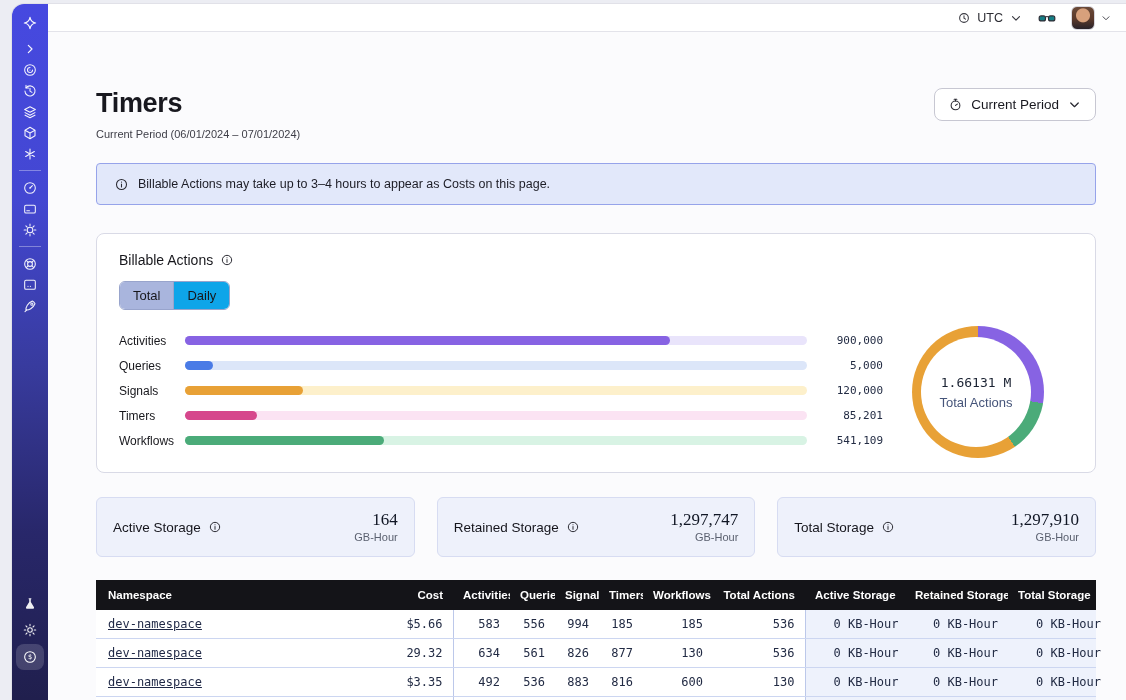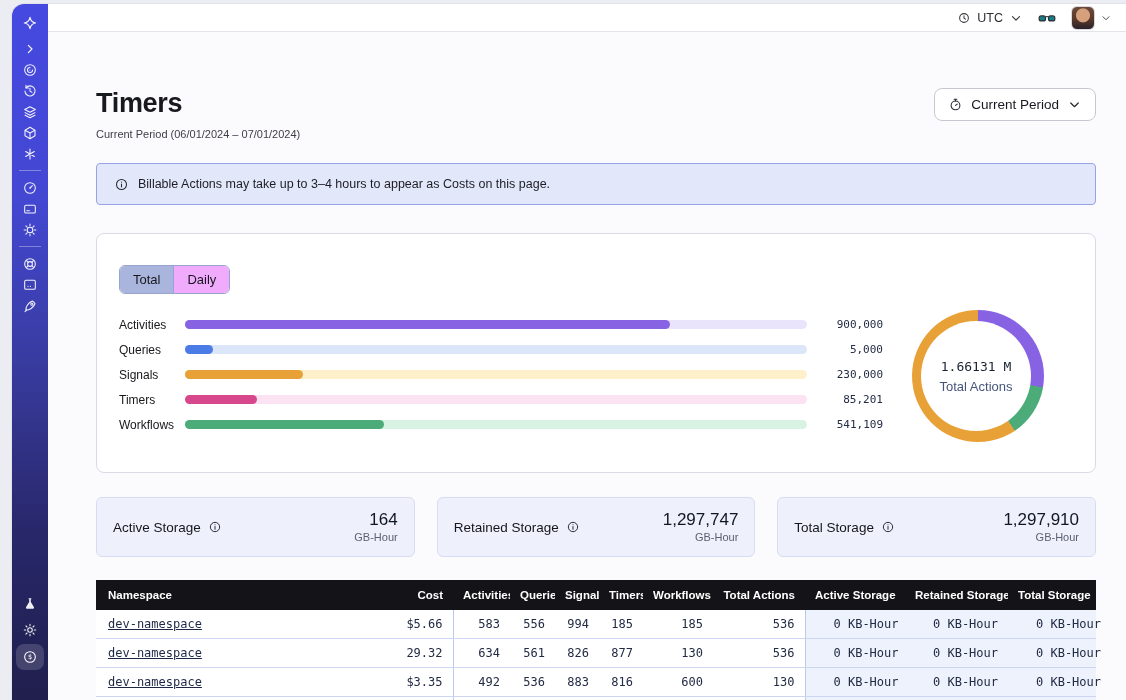--- a/index.html
+++ b/index.html
@@ -51,21 +51,21 @@
   .banner { margin-top:23px; height:42px; display:flex; align-items:center; gap:9px;
     background:#e2e8fa; border:1px solid #96a3ea; border-radius:4px; padding:0 17px;
     font-size:12.5px; color:#1d1d26; }
   .info-ic { width:15px; height:15px; color:#2b2b33; flex:none; }
 
   
   .card { margin-top:28px; background:#fff; border:1px solid #d9dae6; border-radius:8px;
     padding:18px 22px 16px 22px; height:240px; }
   .card-title { display:flex; align-items:center; gap:7px; font-size:14px; font-weight:500; color:#17171c; }
   .seg { display:inline-flex; margin-top:13px; border:1px solid #98a4cc; border-radius:6px; overflow:hidden; }
-  .seg-tab { padding:6px 13px; font-size:13px; color:#17171c; background:#f0abfc; cursor:pointer; }
+  .seg-tab { padding:6px 13px; font-size:13px; color:#17171c; background:#0ea5e9; cursor:pointer; }
   .seg-tab + .seg-tab { border-left:1px solid #98a4cc; }
   .seg-tab.active { background:#a9b5dd; }
 
   .chart-wrap { display:flex; margin-top:16px; }
   .bars { flex:1; min-width:0; padding-top:2px; }
   .bar-row { display:flex; align-items:center; height:25px; }
   .bar-label { width:66px; flex:none; font-size:12px; color:#17171c; }
   .bar-track { flex:1; height:9px; border-radius:5px; position:relative; }
   .bar-fill { position:absolute; left:0; top:0; height:9px; border-radius:5px; }
   .bar-value { width:76px; flex:none; text-align:right; font-family:"DejaVu Sans Mono", monospace;
@@ -77,21 +77,21 @@
     background:#fff; display:flex; flex-direction:column; align-items:center; justify-content:center; gap:5px; }
   .donut-total { font-family:"DejaVu Sans Mono", monospace; font-size:13px; color:#1b2333; }
   .donut-label { font-size:13px; color:#46557a; }
 
   
   .storage-row { display:flex; gap:22px; margin-top:24px; }
   .storage-card { flex:1; height:60px; background:#eef1fb; border:1px solid #d7dcf2; border-radius:6px;
     display:flex; align-items:center; justify-content:space-between; padding:0 16px; }
   .storage-label { display:flex; align-items:center; gap:7px; font-size:13.5px; color:#15151c; }
   .storage-right { text-align:right; line-height:1.15; }
-  .storage-value { font-family:Liberation Sans, sans-serif; font-size:17px; color:#101624; }
+  .storage-value { font-family:Liberation Serif, serif; font-size:17px; color:#101624; }
   .storage-unit { font-size:11px; color:#5b6170; margin-top:1px; }
 
   
   table.usage { width:100%; margin-top:23px; border-collapse:collapse; table-layout:fixed; }
   table.usage th { background:#141418; color:#fff; font-size:11.5px; font-weight:700;
     padding:9px 10px; text-align:right; white-space:nowrap; overflow:hidden; }
   table.usage th:first-child { text-align:left; padding-left:12px; font-weight:600; }
   table.usage td { font-family:"DejaVu Sans Mono", monospace; font-size:12px; color:#222b44;
     background:#fff; padding:7px 10px; text-align:right; border-bottom:1px solid #ccd6f1; white-space:nowrap; }
   table.usage td.ns { text-align:left; padding-left:12px; }
@@ -260,20 +260,28 @@
       <div class="banner">
         <svg class="info-ic" viewBox="0 0 24 24" fill="none" stroke="currentColor" stroke-width="1.7">
             <circle cx="12" cy="12" r="8"></circle>
             <path d="M12 11.2v4.8" stroke-linecap="round"></path>
             <circle cx="12" cy="8.1" r="1" fill="currentColor" stroke="none"></circle>
           </svg>
         <span>Billable Actions may take up to 3–4 hours to appear as Costs on this page.</span>
       </div>
 
       <div class="card">
+        <div class="card-title">
+          <span>Billable Actions</span>
+          <svg class="info-ic" viewBox="0 0 24 24" fill="none" stroke="currentColor" stroke-width="1.7" style="width:14px;height:14px;">
+              <circle cx="12" cy="12" r="8"></circle>
+              <path d="M12 11.2v4.8" stroke-linecap="round"></path>
+              <circle cx="12" cy="8.1" r="1" fill="currentColor" stroke="none"></circle>
+            </svg>
+        </div>
         <div class="seg">
           <div class="seg-tab active">Total</div>
           <div class="seg-tab">Daily</div>
         </div>
 
         <div class="chart-wrap">
           <div class="bars">
             <div class="bar-row">
               <span class="bar-label">Activities</span>
               <div class="bar-track" style="background: rgb(233, 228, 251);">
@@ -286,21 +294,21 @@
               <div class="bar-track" style="background: rgb(220, 230, 249);">
                   <div class="bar-fill" style="background: rgb(74, 123, 230); width: 4.5%;"></div>
                 </div>
               <span class="bar-value">5,000</span>
             </div>
             <div class="bar-row">
               <span class="bar-label">Signals</span>
               <div class="bar-track" style="background: rgb(253, 240, 203);">
                   <div class="bar-fill" style="background: rgb(232, 161, 54); width: 19%;"></div>
                 </div>
-              <span class="bar-value">230,000</span>
+              <span class="bar-value">120,000</span>
             </div>
             <div class="bar-row">
               <span class="bar-label">Timers</span>
               <div class="bar-track" style="background: rgb(251, 227, 243);">
                   <div class="bar-fill" style="background: rgb(214, 71, 140); width: 11.5%;"></div>
                 </div>
               <span class="bar-value">85,201</span>
             </div>
             <div class="bar-row">
               <span class="bar-label">Workflows</span>

